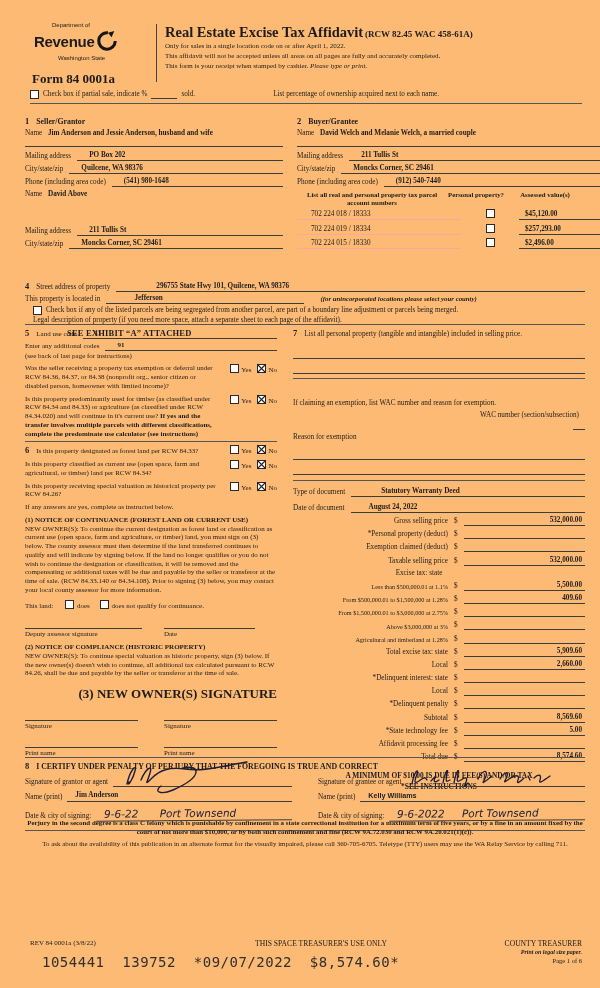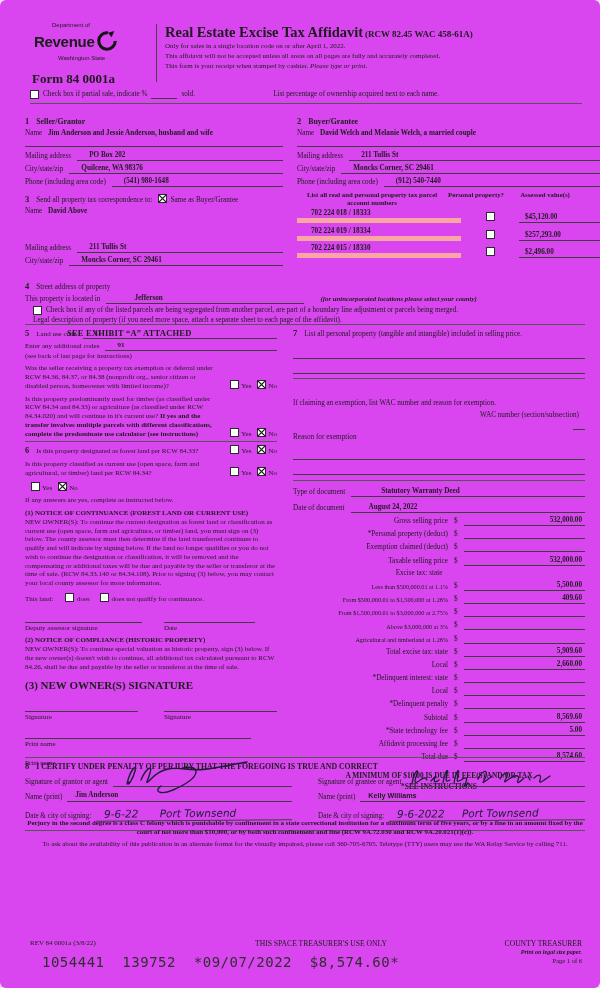--- a/index.html
+++ b/index.html
@@ -1,17 +1,17 @@
 <!DOCTYPE html>
 <html><head>
 <meta charset="utf-8">
 <style>
   html,body{margin:0;padding:0;background:#e8e8e8;}
-  .page{position:relative;width:600px;height:988px;background:#d946ef;color:#1c1c1c;
-        font-family:"Liberation Serif", serif;font-size:7.2px;line-height:1.25;overflow:hidden;border-radius:6px;}
+  .page{position:relative;width:600px;height:988px;background:#fdba74;color:#1c1c1c;
+        font-family:"Liberation Serif", serif;font-size:7.2px;line-height:1.25;overflow:hidden;}
   b,.bold{font-weight:bold;}
   .it{font-style:italic;}
   .num{font-weight:bold;font-size:8.5px;margin-right:7px;}
   
   .cb{display:inline-block;width:7px;height:7px;border:1px solid #2a2a2a;position:relative;
       vertical-align:-1px;background:#fff;flex:none;}
   .cb.checked::before{content:"";position:absolute;left:-1px;top:-1px;right:-1px;bottom:-1px;
       background:linear-gradient(to top right, transparent 43%, #222 47%, #222 53%, transparent 57%),
                  linear-gradient(to bottom right, transparent 43%, #222 47%, #222 53%, transparent 57%);}
   
@@ -38,42 +38,42 @@
   
   .cols1{position:absolute;top:116px;left:25px;right:15px;display:flex;}
   .c1l{width:258px;flex:none;}
   .c1r{flex:1;margin-left:14px;}
   .sechead{font-weight:bold;font-size:7.8px;margin-bottom:2px;}
   .namerow{margin-bottom:4px;border-bottom:1px solid #3d3d3d;padding-bottom:8px;}
   
   .phead{display:flex;font-weight:bold;font-size:6.8px;text-align:center;line-height:1.15;margin:4px 0 3px;}
   .phead .ph1{width:150px;}.phead .ph2{width:58px;}.phead .ph3{width:80px;}
   .prow{display:flex;align-items:flex-end;margin-bottom:3.5px;}
-  .pnum{width:150px;border-bottom:5px solid #fca5a5;font-weight:bold;padding-left:14px;}
+  .pnum{width:150px;border-bottom:1px solid #fca5a5;font-weight:normal;padding-left:14px;}
   .pcb{width:58px;text-align:center;}
   .pval{width:80px;border-bottom:1px solid #3d3d3d;font-weight:bold;padding-left:6px;}
   
   .sec4{position:absolute;top:281px;left:25px;right:15px;}
   .s4row{display:flex;align-items:flex-end;margin-bottom:2px;}
   .exhibit{font-weight:bold;font-size:8.5px;margin:3px 0 0 42px;letter-spacing:0.2px;}
   
   .cols2{position:absolute;top:324px;left:25px;right:15px;display:flex;border-top:1px solid #555;padding-top:3px;}
   .c2l{width:252px;flex:none;font-size:7px;}
   .c2r{flex:1;margin-left:16px;font-size:7.2px;}
-  .qrow{display:flex;align-items:flex-end;margin:4px 0;}
+  .qrow{display:flex;align-items:flex-start;margin:4px 0;}
   .qtext{flex:1;padding-right:4px;}
   .yn{white-space:nowrap;flex:none;}
   .yn .cb{margin:0 2px 0 6px;}
   .q2wrap{border-bottom:1px solid #555;padding-bottom:3px;margin-bottom:3px;}
   .notice-title{font-weight:bold;margin-top:4px;}
   .dep-row{display:flex;margin-top:10px;}
   .dep-col{margin-right:22px;}
   .dep-blank{border-bottom:1px solid #3d3d3d;height:8px;margin-bottom:1px;}
   .dc1{width:118px;}.dc2{width:92px;}
-  .sig3-title{font-weight:bold;text-align:left;font-size:11px;margin:8px 0 10px;}
+  .sig3-title{font-weight:bold;text-align:right;font-size:13px;margin:8px 0 10px;}
   .sigpair{display:flex;margin-bottom:8px;}
   .sigpair .dep-col{flex:1;margin-right:0;}
   .sigpair .dep-col:first-child{margin-right:26px;}
   
   .s7blanks{margin-top:8px;}
   .exempt{border-top:1px solid #555;margin-top:4px;padding-top:20px;}
   .docblock{border-top:1px solid #555;margin-top:5px;padding-top:6px;}
   .mrow{display:flex;align-items:flex-end;margin-bottom:3.2px;}
   .mlbl{flex:1;text-align:right;padding-right:6px;white-space:nowrap;}
   .dollar{width:10px;flex:none;}
@@ -166,24 +166,20 @@
         </div>
       <div class="frow">
           <span class="lbl">City/state/zip</span>
           <span class="fill">Quilcene, WA 98376</span>
         </div>
       <div class="frow">
           <span class="lbl">Phone (including area code)</span>
           <span class="fill">(541) 980-1648</span>
         </div>
 
-      <div style="margin-top:7px;">
-        <span class="num">3</span><span>Send all property tax correspondence to:</span>
-        <span class="cb checked" style="margin:0 3px 0 4px;"></span><span>Same as Buyer/Grantee</span>
-      </div>
       <div style="margin-top:2px;">
         <span>Name</span>
         <b style="margin-left:4px;">David Above</b>
       </div>
       <div style="height:27px;"></div>
       <div class="frow">
           <span class="lbl">Mailing address</span>
           <span class="fill">211 Tullis St</span>
         </div>
       <div class="frow">
@@ -233,20 +229,21 @@
         <span class="pcb"><span class="cb"></span></span>
         <span class="pval">$2,496.00</span>
       </div>
     </div>
   </div>
 
   <div class="sec4">
     <div class="s4row">
       <span class="num">4</span>
       <span class="lbl" style="padding-right:6px;">Street address of property</span>
+      <span class="fill" style="padding-left:40px;">296755 State Hwy 101, Quilcene, WA  98376</span>
     </div>
     <div class="s4row">
       <span class="lbl" style="padding-right:6px;">This property is located in</span>
       <span class="fill" style="flex:0 0 170px;padding-left:28px;">Jefferson</span>
       <span class="it bold" style="margin-left:16px;font-size:6.8px;">(for unincorporated locations please select your county)</span>
     </div>
     <div style="display:flex;align-items:flex-start;margin:2px 0 1px 8px;">
       <span class="cb"></span>
       <span style="margin-left:4px;">Check box if any of the listed parcels are being segregated from another parcel, are part of a boundary line adjustment or parcels being merged.</span>
     </div>
@@ -280,20 +277,21 @@
 
       <div class="qrow" style="margin-top:1px;gap:9px;">
         <span class="qtext"><span class="num">6</span><span>Is this property designated as forest land per RCW 84.33?</span></span>
         <span class="yn"><span class="cb"></span><span>Yes</span><span class="cb checked"></span><span>No</span></span>
       </div>
       <div class="qrow">
         <span class="qtext">Is this property classified as current use (open space, farm and agricultural, or timber) land per RCW 84.34?</span>
         <span class="yn"><span class="cb"></span><span>Yes</span><span class="cb checked"></span><span>No</span></span>
       </div>
       <div class="qrow">
+        <span class="qtext">Is this property receiving special valuation as historical property per RCW 84.26?</span>
         <span class="yn"><span class="cb"></span><span>Yes</span><span class="cb checked"></span><span>No</span></span>
       </div>
 
       <div>If any answers are yes, complete as instructed below.</div>
       <div class="notice-title">(1) NOTICE OF CONTINUANCE (FOREST LAND OR CURRENT USE)</div>
       <div>NEW OWNER(S): To continue the current designation as forest land or classification as current use (open space, farm and agriculture, or timber) land, you must sign on (3) below. The county assessor must then determine if the land transferred continues to qualify and will indicate by signing below. If the land no longer qualifies or you do not wish to continue the designation or classification, it will be removed and the compensating or additional taxes will be due and payable by the seller or transferor at the time of sale. (RCW 84.33.140 or 84.34.108). Prior to signing (3) below, you may contact your local county assessor for more information.</div>
 
       <div style="margin-top:5px;">
         <span>This land:</span>
         <span class="cb" style="margin:0 3px 0 10px;"></span><span>does</span>
@@ -318,21 +316,21 @@
       <div class="sigpair">
         <div class="dep-col">
             <div class="dep-blank"></div>
             <div>Signature</div>
           </div>
         <div class="dep-col">
             <div class="dep-blank"></div>
             <div>Signature</div>
           </div>
       </div>
-      <div class="sigpair" style="margin-bottom:10px;flex-direction:column;">
+      <div class="sigpair" style="margin-bottom:10px;">
         <div class="dep-col">
             <div class="dep-blank"></div>
             <div>Print name</div>
           </div>
         <div class="dep-col">
             <div class="dep-blank"></div>
             <div>Print name</div>
           </div>
       </div>
     </div>

